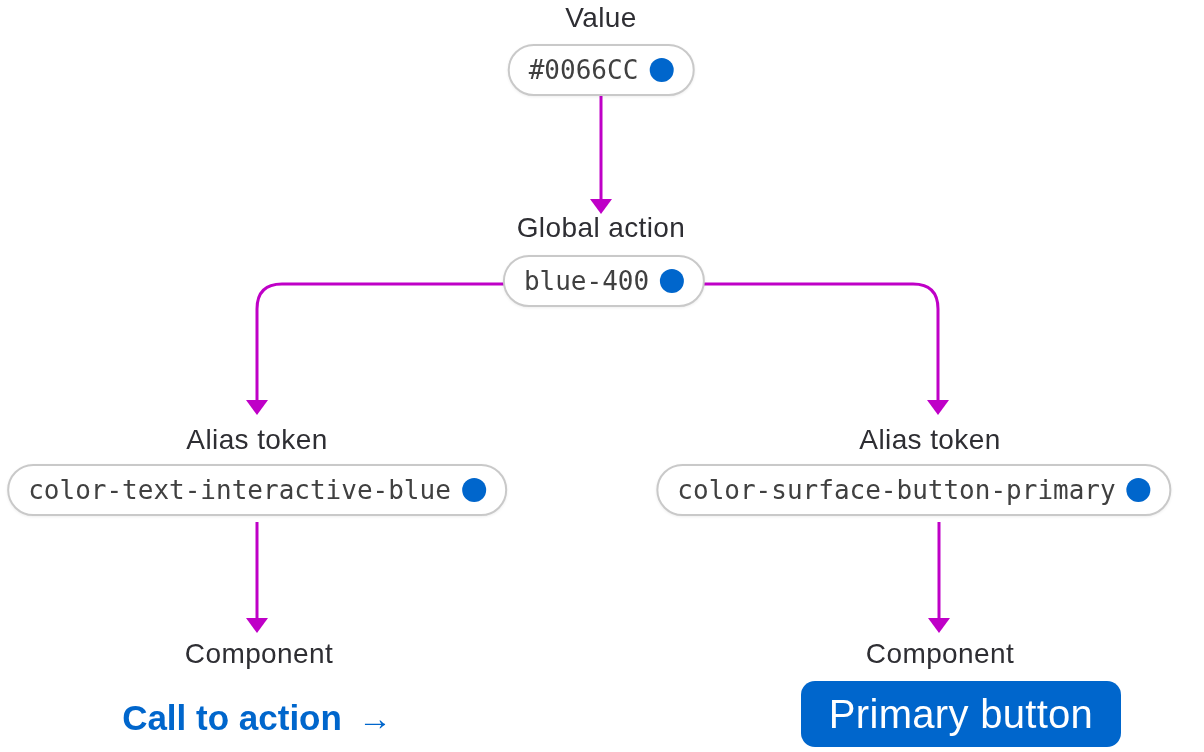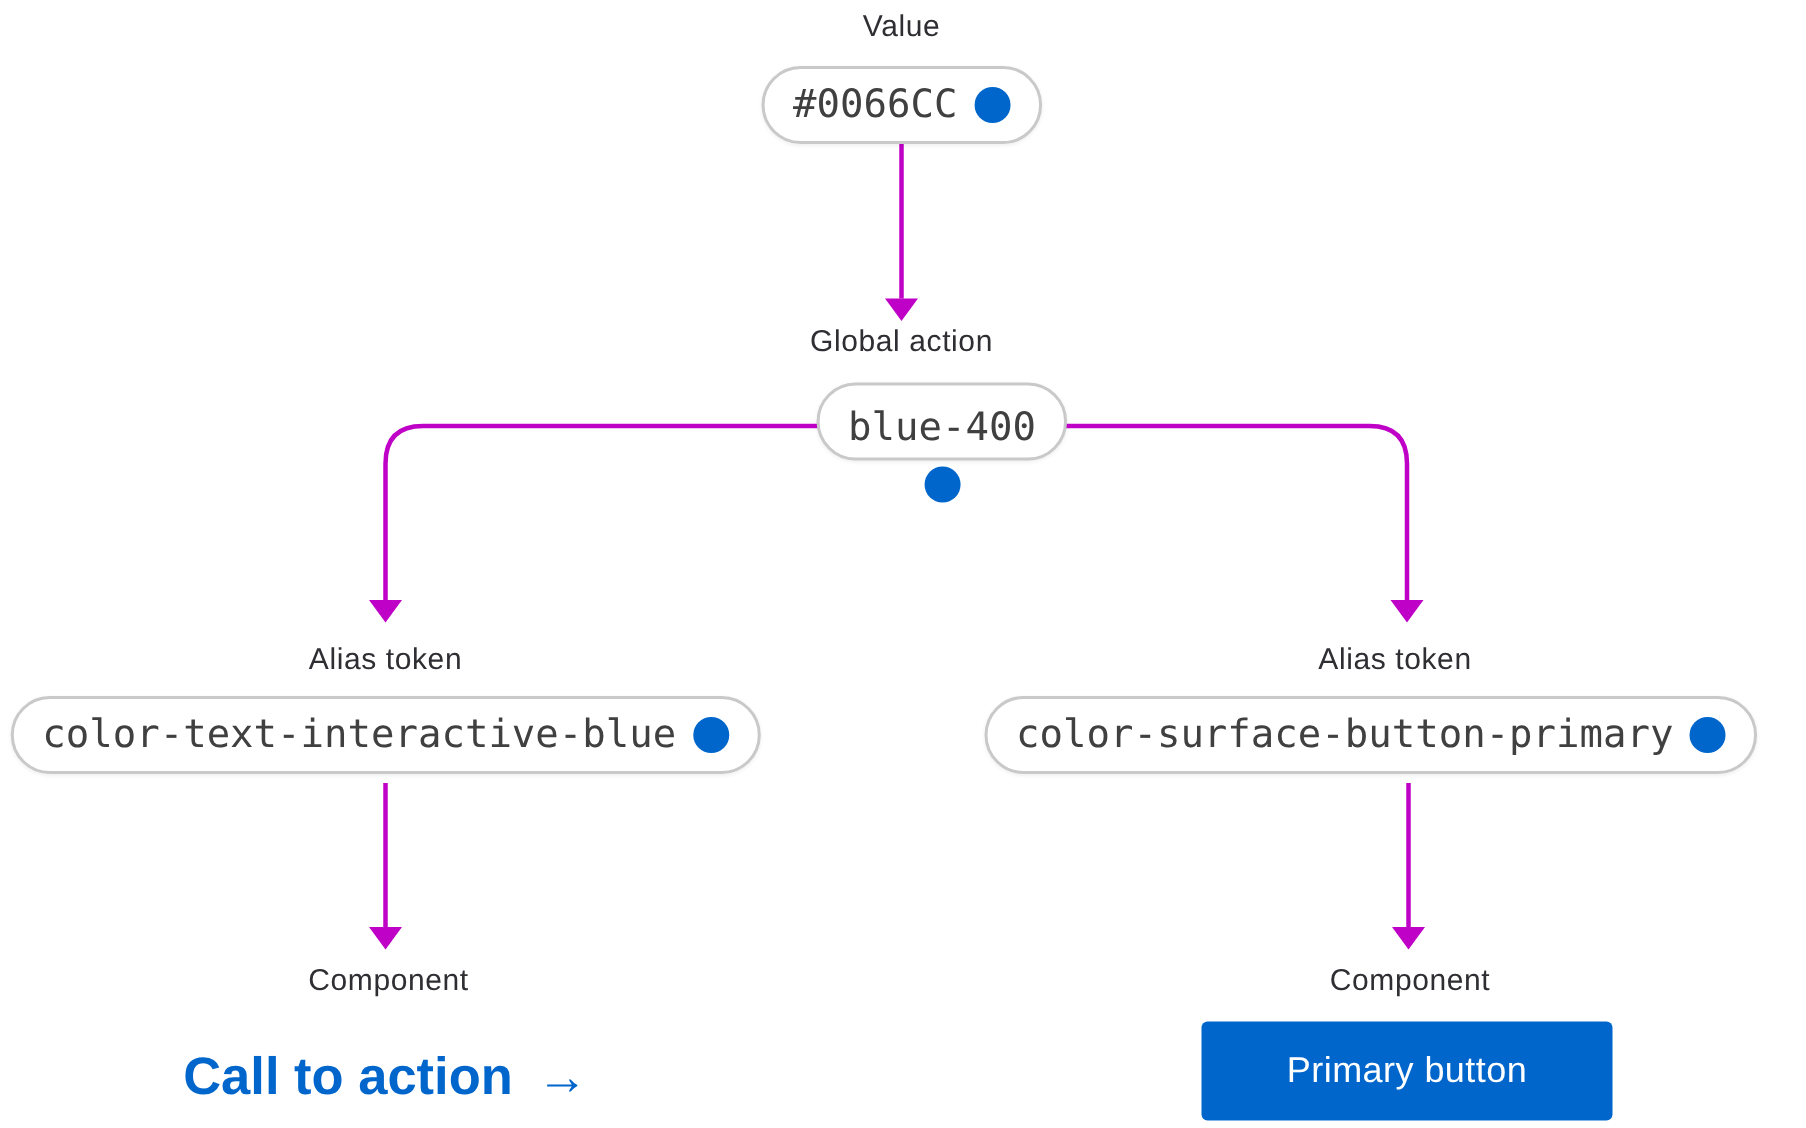--- a/index.html
+++ b/index.html
@@ -32,37 +32,37 @@
   .connector {
     stroke: var(--connector-magenta);
     stroke-width: 3;
     fill: none;
   }
   .arrowhead { fill: var(--connector-magenta); }
 
   .node-label {
     position: absolute;
     transform: translateX(-50%);
-    font-size: 20px;
+    font-size: 28px;
     line-height: 32px;
     font-weight: 400;
     letter-spacing: 0.4px;
     color: var(--label-text);
     white-space: nowrap;
     z-index: 1;
   }
 
   .token-pill {
     position: absolute;
     transform: translateX(-50%);
     display: inline-flex;
     align-items: center;
     gap: 11px;
     height: 52px;
-    padding: 13px 19px;
+    padding: 0 19px;
     background: #fff;
     border: 2px solid var(--pill-border);
     border-radius: 28px;
     box-shadow: 0 1px 3px rgba(0,0,0,0.07);
     font-family: "DejaVu Sans Mono", monospace;
     font-size: 26px;
     color: var(--pill-text);
     white-space: nowrap;
     z-index: 2;
   }
@@ -93,28 +93,28 @@
   .cta-arrow {
     font-weight: 700;
     font-size: 34px;
   }
 
   .primary-button {
     position: absolute;
     display: flex;
     align-items: center;
     justify-content: center;
-    width: 274px;
+    width: 320px;
     height: 66px;
     background: var(--accent-blue);
     color: var(--button-text);
     border: none;
-    border-radius: 4px;
+    border-radius: 14px;
     font-family: "Liberation Sans", sans-serif;
-    font-size: 24px;
+    font-size: 40px;
     letter-spacing: 0.3px;
     cursor: pointer;
     z-index: 1;
   }
 </style>
 </head>
 <body>
 
 <div class="canvas">
 
@@ -142,21 +142,21 @@
     </g>
   </svg>
 
   <div class="node-label" style="left:601px; top:2px;">Value</div>
   <div class="token-pill" style="left:601px; top:44px;">
     <span>#0066CC</span>
     <span class="swatch-dot"></span>
   </div>
 
   <div class="node-label" style="left:601px; top:212px;">Global action</div>
-  <div class="token-pill" style="left:628px; top:255px;flex-direction:column;">
+  <div class="token-pill" style="left:604px; top:255px;">
     <span>blue-400</span>
     <span class="swatch-dot"></span>
   </div>
 
   <div class="node-label" style="left:257px; top:424px;">Alias token</div>
   <div class="token-pill" style="left:257px; top:464px;justify-content:space-between;">
     <span>color-text-interactive-blue</span>
     <span class="swatch-dot"></span>
   </div>
 

